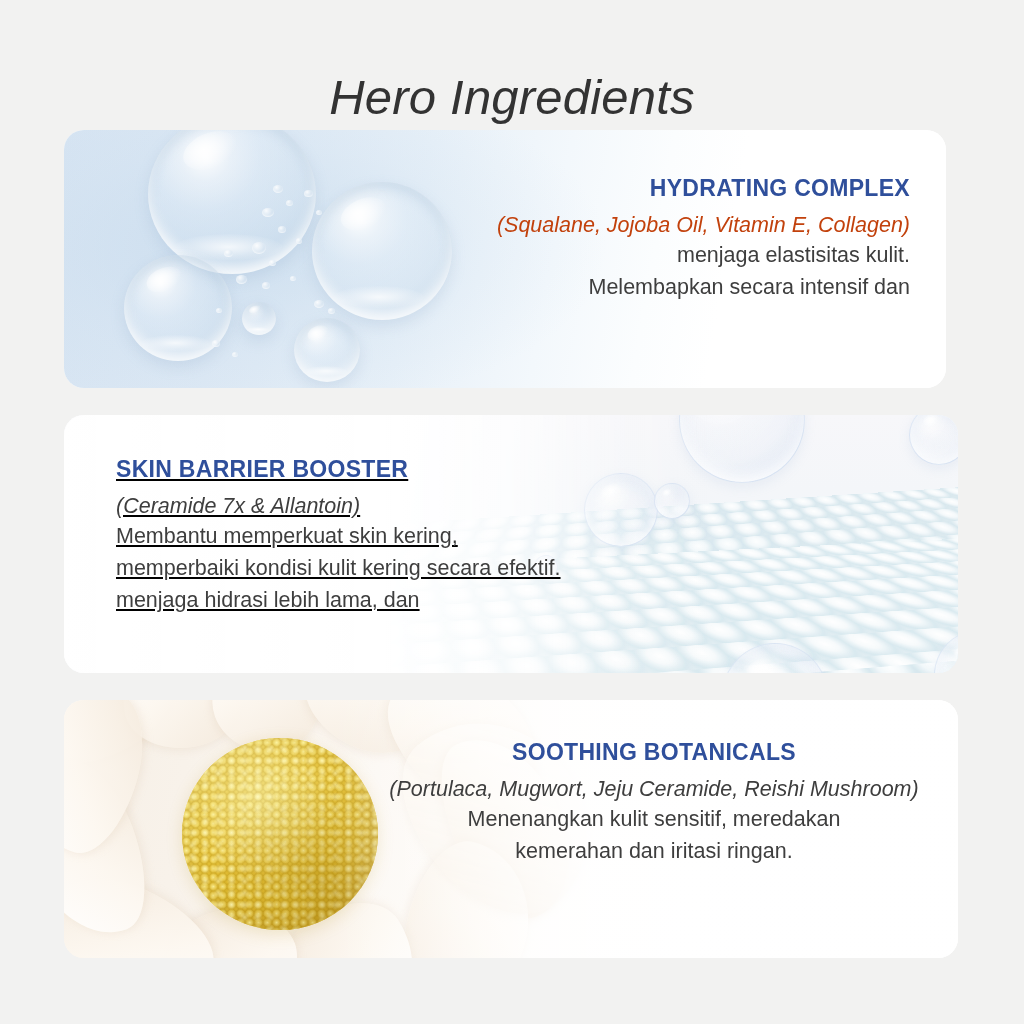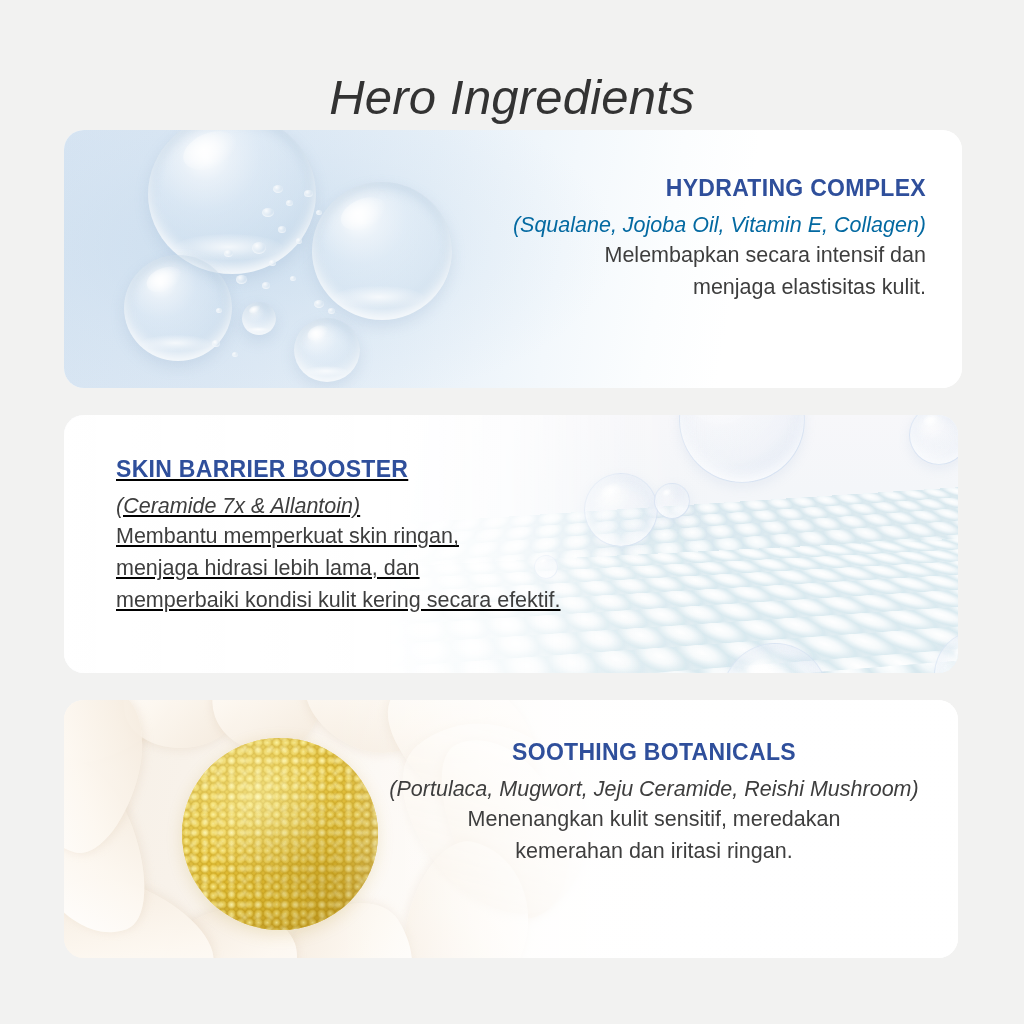--- a/index.html
+++ b/index.html
@@ -68,21 +68,20 @@
     margin: 0;
   }
   .ing-desc .ln { display: block; }
 
   
   #card-hydrating {
     left: 64px;
     top: 130px;
     width: 882px;
     height: 258px;
-    padding-left: 16px;
   }
   #card-hydrating .bg-base {
     position: absolute; inset: 0;
     background:
       linear-gradient(100deg,
         #d6e4f2 0%,
         #dce8f4 20%,
         #e7f0f8 40%,
         #f3f8fc 55%,
         #fbfdfe 66%,
@@ -310,24 +309,24 @@
     <div class="microdrop" style="left:226px; top:146px; width:6px;  height:5px;"></div>
     <div class="microdrop" style="left:250px; top:170px; width:10px; height:8px;"></div>
     <div class="microdrop" style="left:148px; top:210px; width:8px;  height:7px;"></div>
     <div class="microdrop" style="left:168px; top:222px; width:6px;  height:5px;"></div>
     <div class="microdrop" style="left:264px; top:178px; width:7px;  height:6px;"></div>
     <div class="microdrop" style="left:152px; top:178px; width:6px;  height:5px;"></div>
   </div>
 
   <div class="card-text txt">
     <p class="ing-title" style="color: rgb(47, 79, 155);">HYDRATING COMPLEX</p>
-    <p class="ing-sub" style="color: #0369a1;">(Squalane, Jojoba Oil, Vitamin E, Collagen)</p>
+    <p class="ing-sub" style="color: #c2410c;">(Squalane, Jojoba Oil, Vitamin E, Collagen)</p>
     <p class="ing-desc" style="color: rgb(62, 62, 62);">
+      <span class="ln">menjaga elastisitas kulit.</span>
       <span class="ln">Melembapkan secara intensif dan</span>
-      <span class="ln">menjaga elastisitas kulit.</span>
     </p>
   </div>
 </section>
 
 <section class="card" id="card-barrier">
   <div class="card-art">
     <div class="bg-base"></div>
     <div class="haze"></div>
     <div class="mesh"></div>
     <div class="mesh2"></div>
@@ -340,23 +339,23 @@
     <div class="bubble" style="left:658px; top:228px; width:104px; height:104px;"></div>
     <div class="bubble" style="left:470px; top:140px; width:22px;  height:22px;"></div>
 
     <div class="fadeleft"></div>
   </div>
 
   <div class="card-text txt">
     <p class="ing-title" style="color: rgb(47, 79, 155);">SKIN BARRIER BOOSTER</p>
     <p class="ing-sub" style="color: rgb(62, 62, 62);">(Ceramide 7x &amp; Allantoin)</p>
     <p class="ing-desc" style="color: rgb(62, 62, 62);">
-      <span class="ln">Membantu memperkuat skin ringan,</span>
+      <span class="ln">Membantu memperkuat skin kering,</span>
+      <span class="ln">memperbaiki kondisi kulit kering secara efektif.</span>
       <span class="ln">menjaga hidrasi lebih lama, dan</span>
-      <span class="ln">memperbaiki kondisi kulit kering secara efektif.</span>
     </p>
   </div>
 </section>
 
 <section class="card" id="card-botanical">
   <div class="card-art">
     <div class="bg-base"></div>
 
     <div class="petal" style="left:-40px; top:-52px;  width:150px; height:108px; transform:rotate(-28deg);"></div>
     <div class="petal" style="left:58px;  top:-70px;  width:120px; height:118px; transform:rotate(-8deg);"></div>

